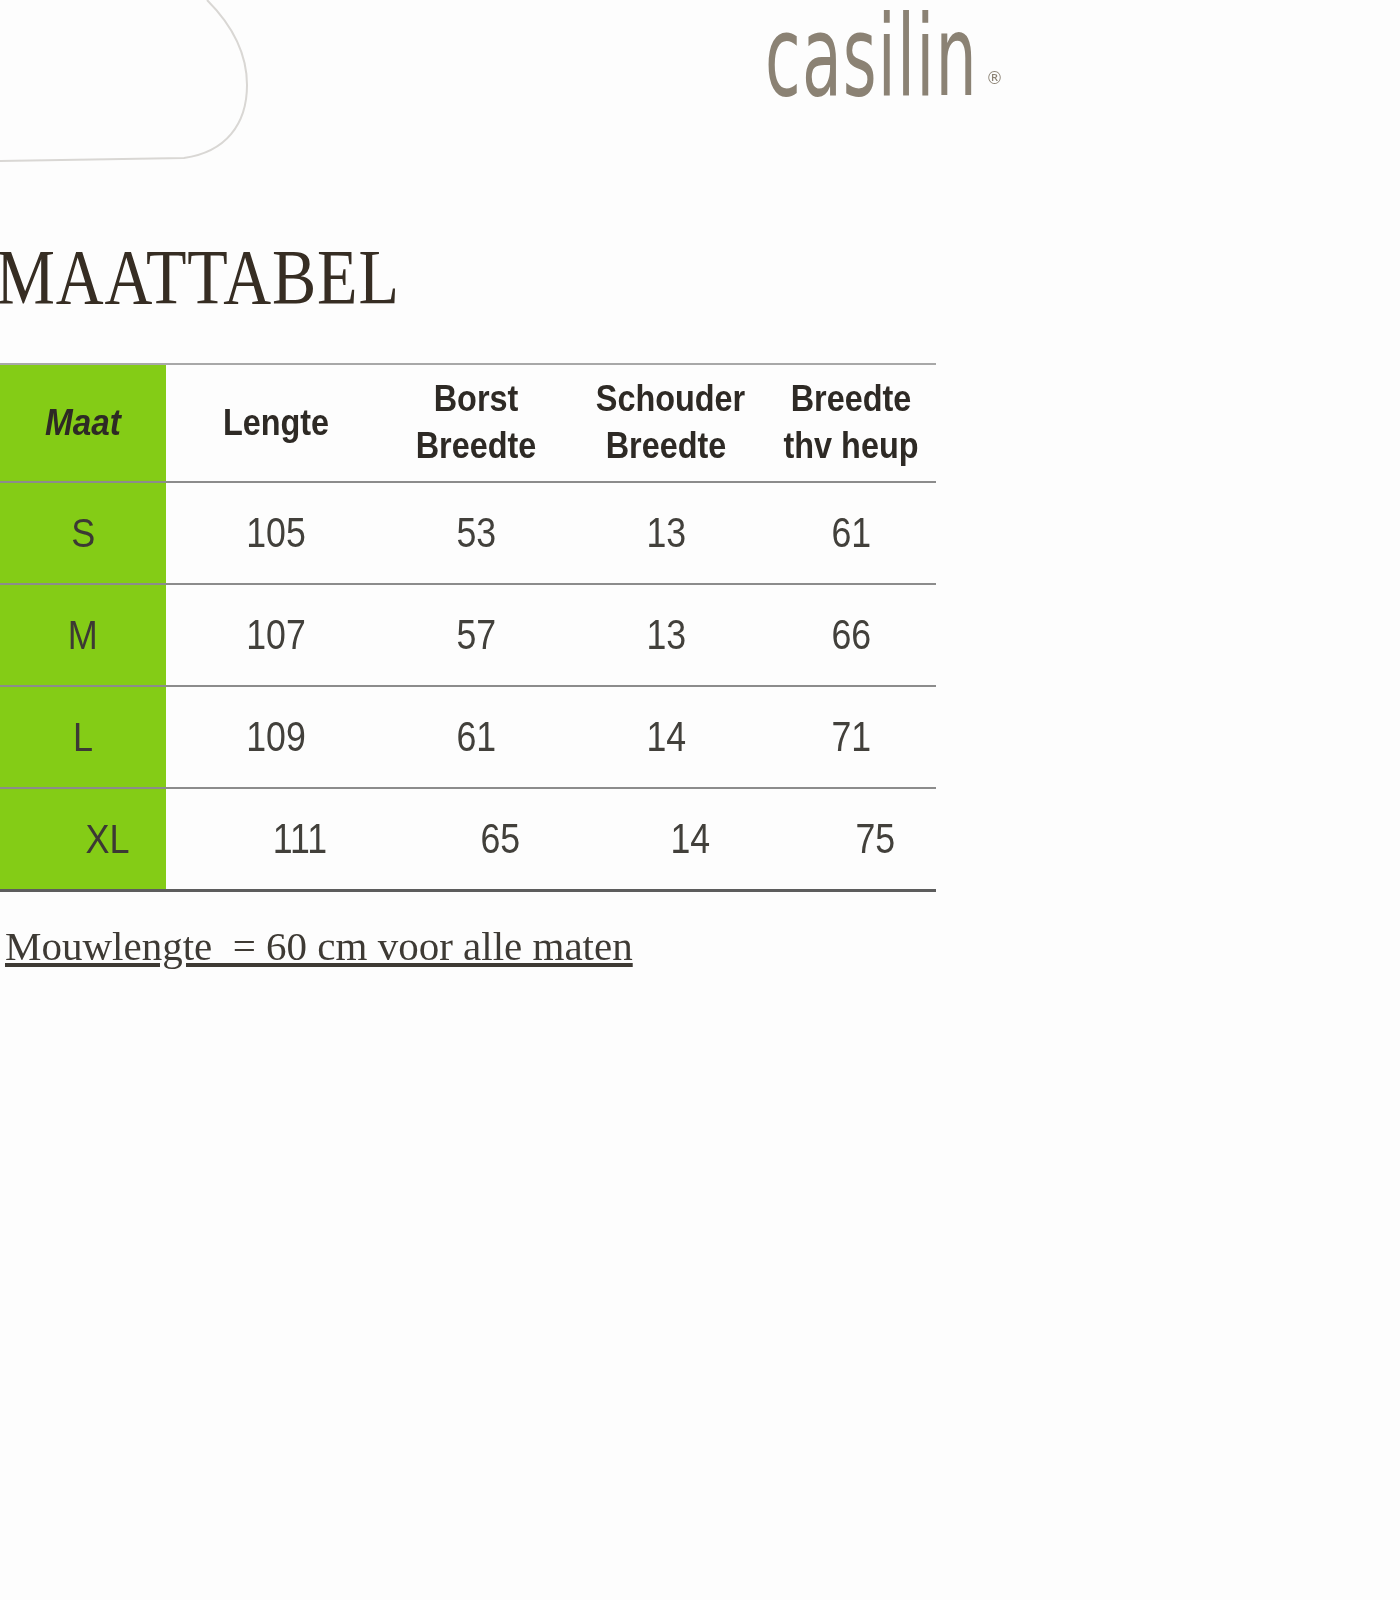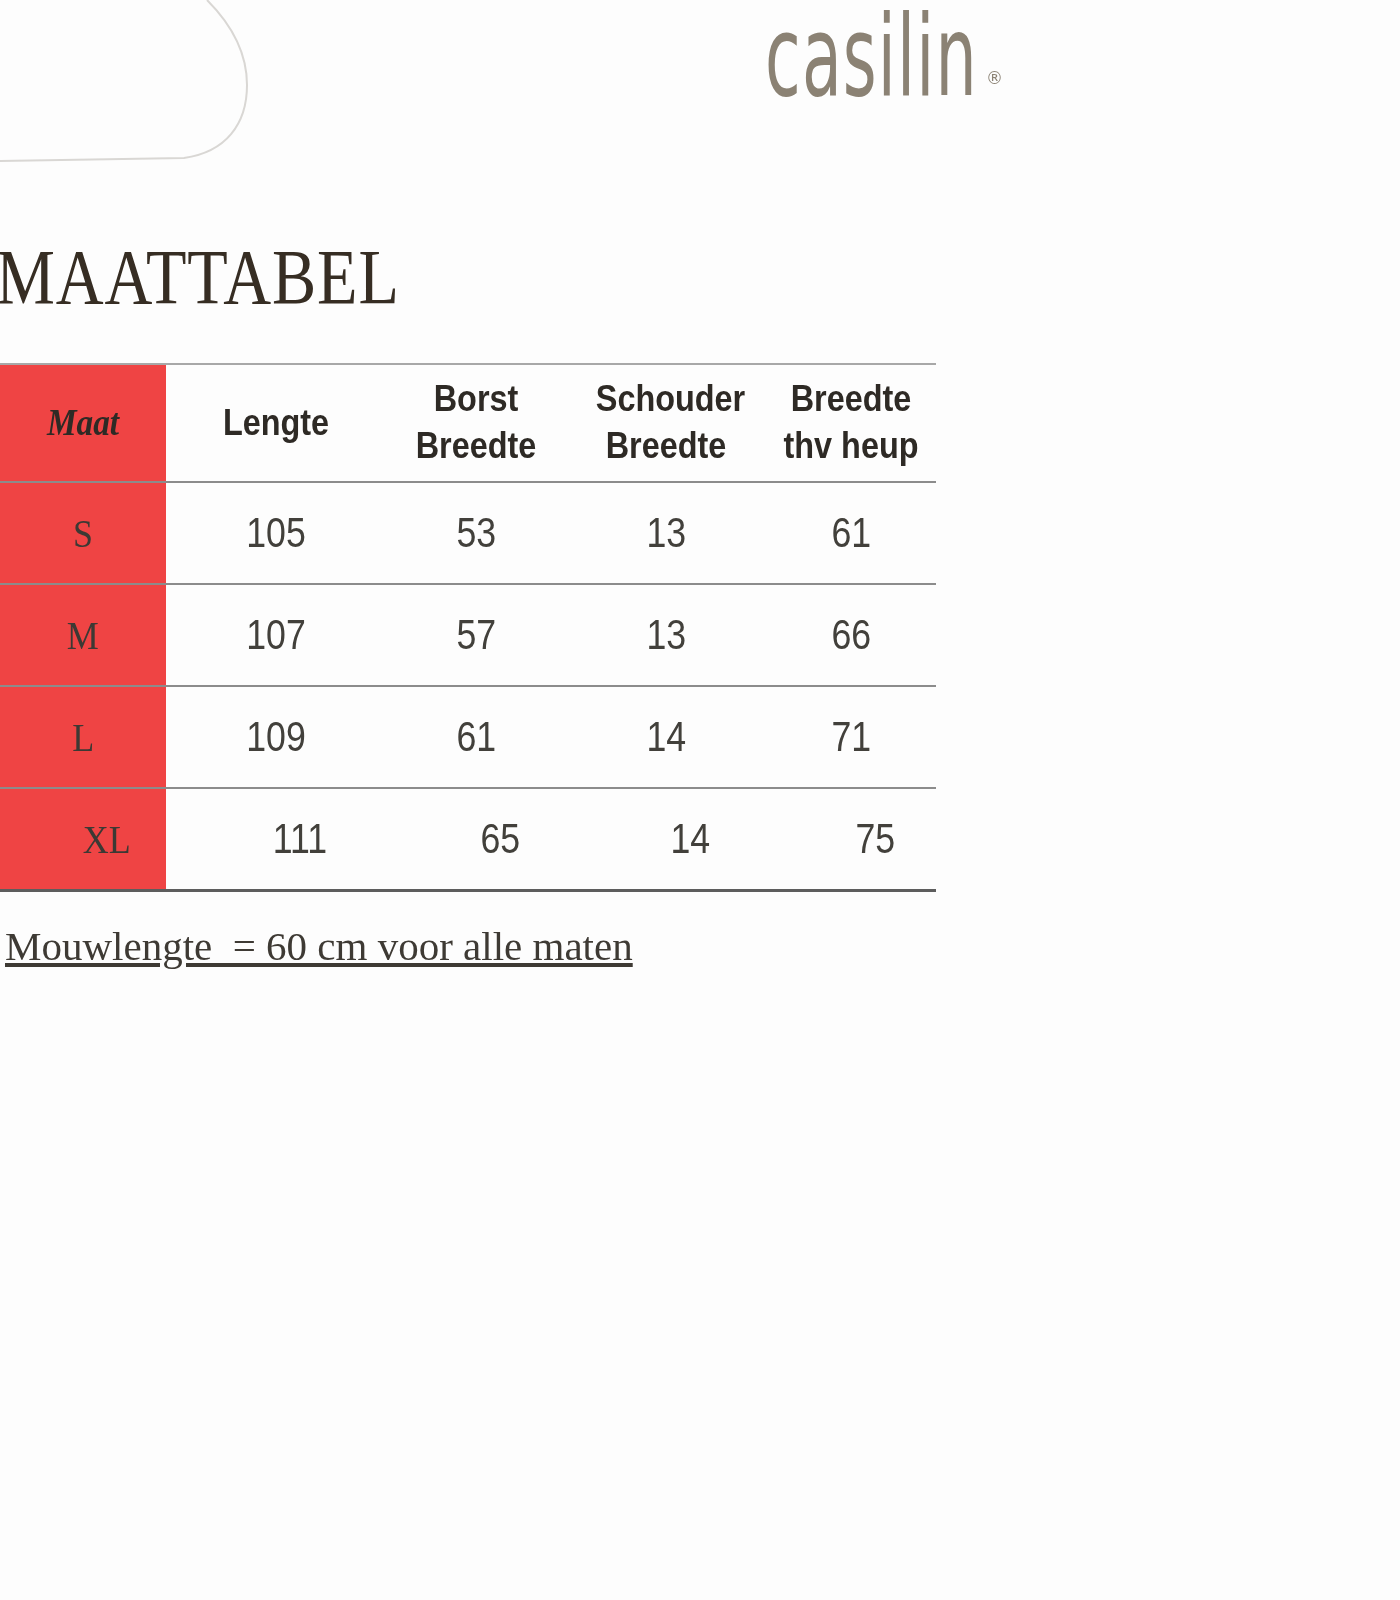--- a/index.html
+++ b/index.html
@@ -87,21 +87,21 @@
   .size-table tbody td {
     height: 102px;
     padding: 0;
     border-bottom: 2px solid #8c8c8c;
     text-align: center;
     vertical-align: middle;
     font-size: 42px;
     color: #42403b;
   }
   .size-table tbody tr:last-child td { border-bottom: 3px solid #5d5d5d; padding-left: 48px; }
-  .col-maat { background: #ef4444; font-family: Liberation Serif, serif; }
+  .col-maat { background: #84cc16; }
   .hcell { width: 156px; margin: 0 auto; transform: scaleX(0.9); }
   .maat-label { font-style: italic; font-size: 37px; }
   .cell-num { display: inline-block; transform: scaleX(0.85); }
   .size-letter {
     display: inline-block;
     transform: scaleX(0.9);
     font-size: 40px;
     color: #3c3934;
     font-weight: 400;
   }

